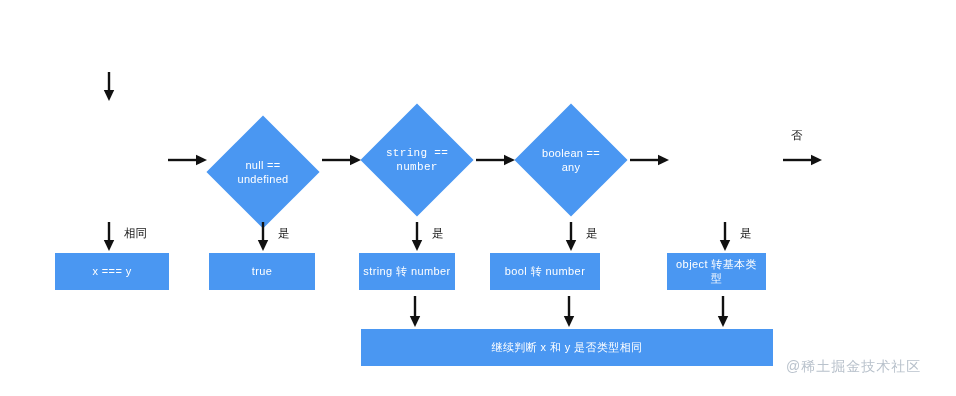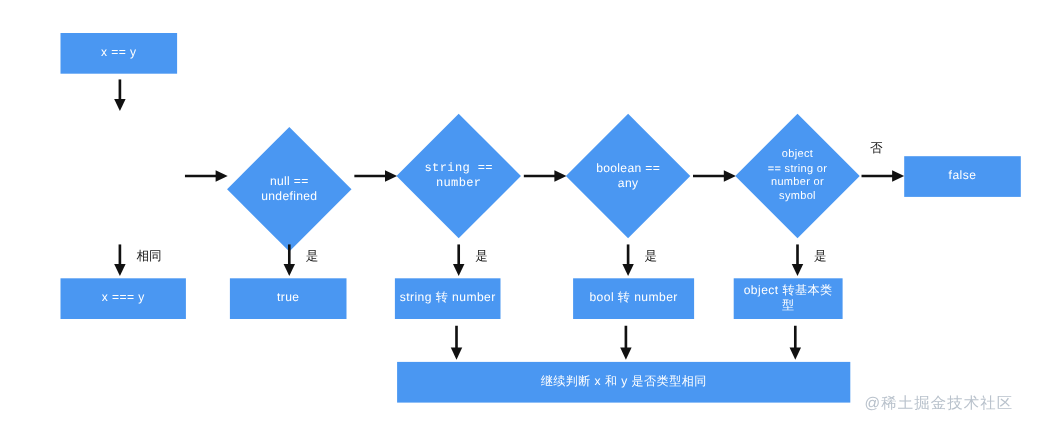--- a/index.html
+++ b/index.html
@@ -71,23 +71,20 @@
     font-size: 14px;
     letter-spacing: 1px;
     white-space: nowrap;
   }
 </style>
 </head>
 <body>
 
 <div id="canvas">
 
-  <div class="node-rect" style="left:55px; top:30px; width:106px; height:37px;">
-    <span>x == y</span>
-  </div>
 
   <svg class="arrow" style="left:100px; top:72px; width:18px; height:30px;" viewBox="0 0 18 30">
     <line x1="9" y1="0" x2="9" y2="20" stroke="#111111" stroke-width="2.4"></line>
     <polygon points="9,29 3.8,18 14.2,18" fill="#111111"></polygon>
   </svg>
 
 
   <svg class="arrow" style="left:168px; top:150px; width:40px; height:20px;" viewBox="0 0 40 20">
     <line x1="0" y1="10" x2="30" y2="10" stroke="#111111" stroke-width="2.4"></line>
     <polygon points="39,10 28,4.8 28,15.2" fill="#111111"></polygon>
@@ -119,37 +116,27 @@
     <div class="node-diamond" style="left:16px; top:16px; width:80px; height:80px;"></div>
     <div class="diamond-label">boolean ==
 any</div>
   </div>
 
   <svg class="arrow" style="left:630px; top:150px; width:40px; height:20px;" viewBox="0 0 40 20">
     <line x1="0" y1="10" x2="30" y2="10" stroke="#111111" stroke-width="2.4"></line>
     <polygon points="39,10 28,4.8 28,15.2" fill="#111111"></polygon>
   </svg>
 
-  <div class="diamond-wrap" style="left:669px; top:104px; width:112px; height:112px;">
-    <div class="node-diamond" style="left:16px; top:16px; width:80px; height:80px;"></div>
-    <div class="diamond-label" style="font-size:10px; line-height:1.25;">object
-== string or
-number or
-symbol</div>
-  </div>
 
   <svg class="arrow" style="left:783px; top:150px; width:40px; height:20px;" viewBox="0 0 40 20">
     <line x1="0" y1="10" x2="30" y2="10" stroke="#111111" stroke-width="2.4"></line>
     <polygon points="39,10 28,4.8 28,15.2" fill="#111111"></polygon>
   </svg>
   <div class="edge-label" style="left:791px; top:130px;">否</div>
 
-  <div class="node-rect" style="left:822px; top:142px; width:106px; height:37px;">
-    <span>false</span>
-  </div>
 
   <svg class="arrow" style="left:100px; top:222px; width:18px; height:30px;" viewBox="0 0 18 30">
     <line x1="9" y1="0" x2="9" y2="20" stroke="#111111" stroke-width="2.4"></line>
     <polygon points="9,29 3.8,18 14.2,18" fill="#111111"></polygon>
   </svg>
   <div class="edge-label" style="left:124px; top:228px;">相同</div>
 
   <svg class="arrow" style="left:254px; top:222px; width:18px; height:30px;" viewBox="0 0 18 30">
     <line x1="9" y1="0" x2="9" y2="20" stroke="#111111" stroke-width="2.4"></line>
     <polygon points="9,29 3.8,18 14.2,18" fill="#111111"></polygon>
@@ -179,21 +166,21 @@
   </div>
 
   <div class="node-rect" style="left:209px; top:253px; width:106px; height:37px;">
     <span>true</span>
   </div>
 
   <div class="node-rect" style="left:359px; top:253px; width:96px; height:37px;">
     <span>string 转 number</span>
   </div>
 
-  <div class="node-rect" style="left:521px; top:253px; width:110px; height:37px;">
+  <div class="node-rect" style="left:490px; top:253px; width:110px; height:37px;">
     <span>bool 转 number</span>
   </div>
 
   <div class="node-rect" style="left:667px; top:253px; width:99px; height:37px;">
     <span>object 转基本类型</span>
   </div>
 
   <svg class="arrow" style="left:406px; top:296px; width:18px; height:32px;" viewBox="0 0 18 32">
     <line x1="9" y1="0" x2="9" y2="22" stroke="#111111" stroke-width="2.4"></line>
     <polygon points="9,31 3.8,20 14.2,20" fill="#111111"></polygon>

